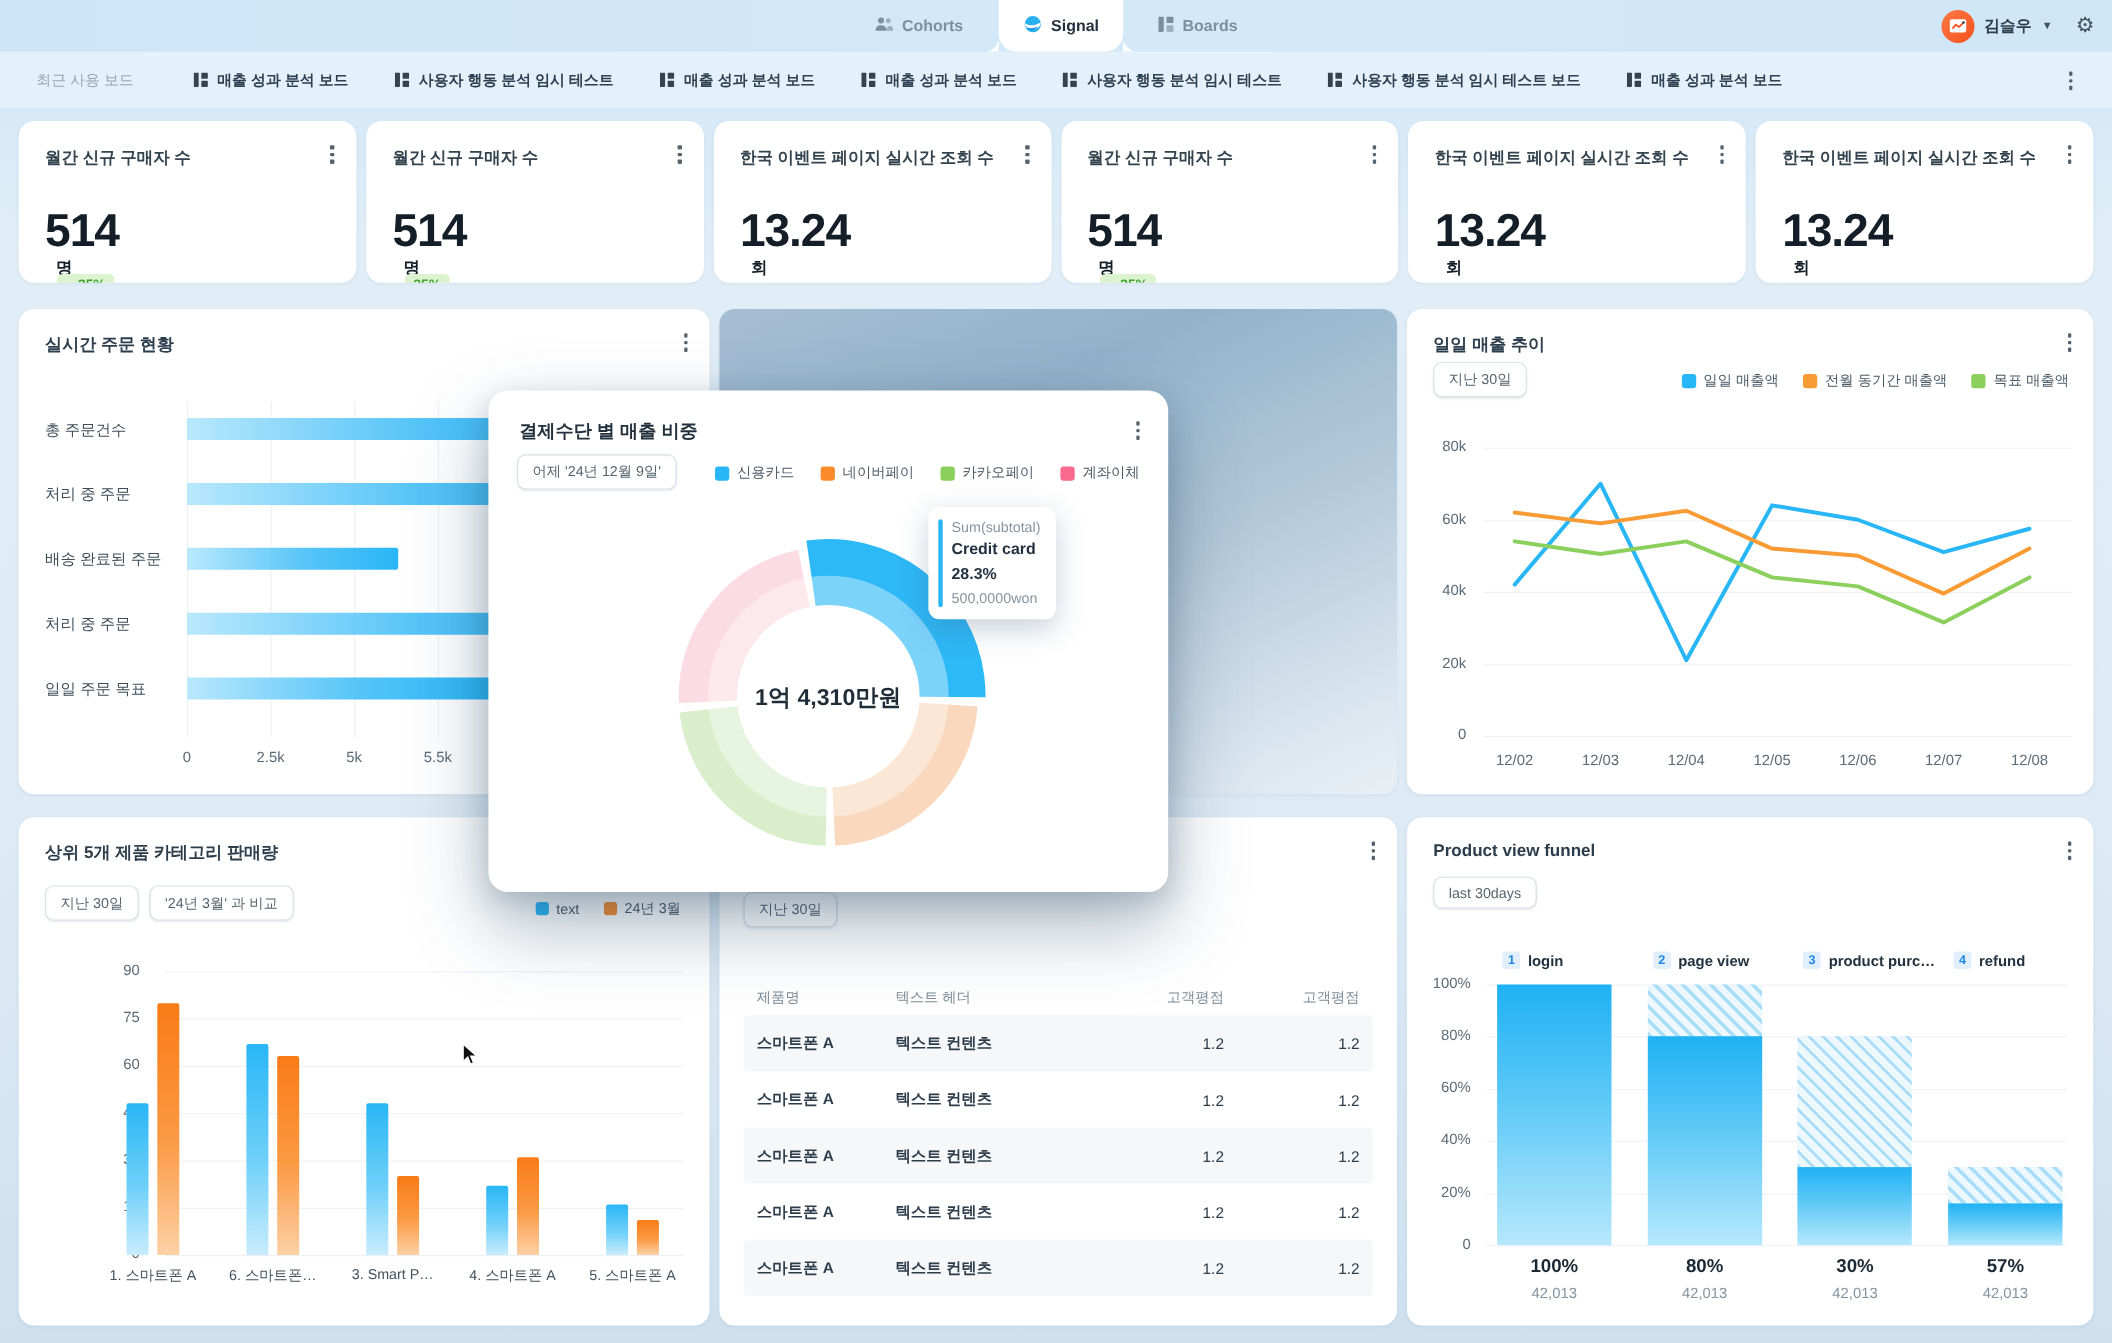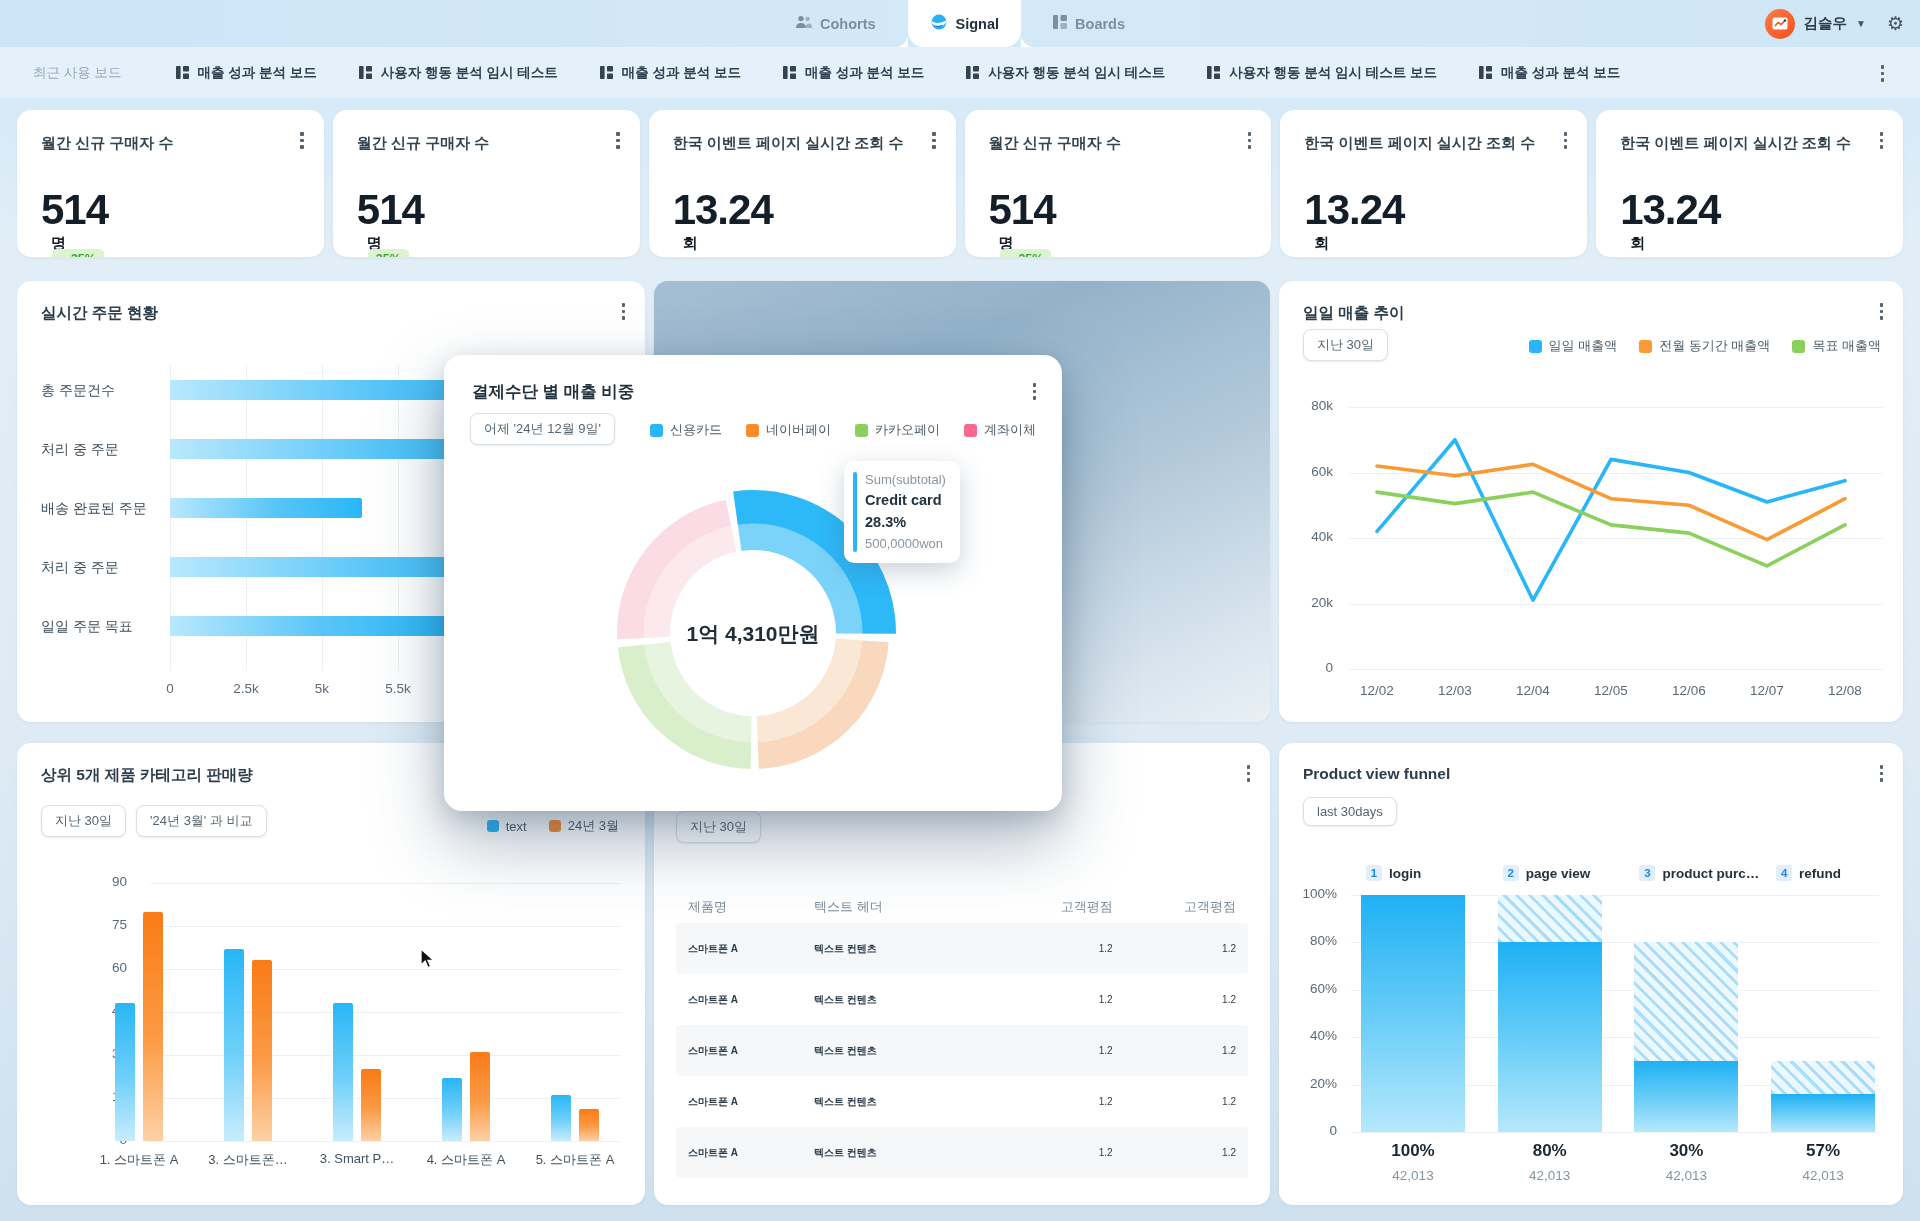--- a/index.html
+++ b/index.html
@@ -79,21 +79,21 @@
   
   .cat-chips{position:absolute;left:24px;top:62px;display:flex;gap:10px;}
   .cat-legend{position:absolute;right:26px;top:74px;display:flex;gap:22px;}
   .cat-group{position:absolute;bottom:64px;display:flex;align-items:flex-end;gap:8px;}
   .cat-bar-a{width:20px;border-radius:2px 2px 0 0;background:linear-gradient(180deg,#29b6f6 0%,#6fd0f9 55%,#c9ecfd 100%);}
   .cat-bar-b{width:20px;border-radius:2px 2px 0 0;background:linear-gradient(180deg,#f97b16 0%,#fb9a45 55%,#fdd1a6 100%);}
   .cat-xlab{position:absolute;top:408px;width:130px;margin-left:-65px;text-align:center;font-size:13px;color:#42525e;}
   
   .tbl{position:absolute;left:22px;right:22px;top:148px;}
   .tbl-head{display:flex;height:32px;align-items:center;font-size:13px;color:#7b8b97;}
-  .tbl-row{display:flex;height:51px;align-items:center;font-size:10px;color:#2c3c4a;}
+  .tbl-row{display:flex;height:51px;align-items:center;font-size:14px;color:#2c3c4a;}
   .tbl-row.odd{background:#f5f7f9;border-radius:4px;}
   .tc1{width:23%;padding-left:12px;font-weight:700;}
   .tc2{width:32%;font-weight:700;}
   .tc3{width:22.5%;text-align:right;font-weight:500;}
   .tc4{width:22.5%;text-align:right;padding-right:12px;font-weight:500;}
   .tbl-head .tc1,.tbl-head .tc2,.tbl-head .tc3,.tbl-head .tc4{font-weight:500;}
   
   .fn-chip{position:absolute;left:24px;top:54px;}
   .fn-step{position:absolute;top:122px;display:flex;align-items:center;gap:7px;}
   .fn-badge{width:16px;height:16px;border-radius:3px;background:#e1eefb;color:#1e88e5;font-size:11.5px;font-weight:700;display:flex;align-items:center;justify-content:center;}
@@ -445,21 +445,21 @@
           <div class="hline" style="left:133px;width:471px;top:398px;"></div>
           <div class="cat-group" style="left:98px;">
             <div class="cat-bar-a" style="height:137.61599999999999px;"></div>
             <div class="cat-bar-b" style="height:229.36px;"></div>
           </div>
           <div class="cat-xlab" style="left:122px;">1. 스마트폰 A</div>
           <div class="cat-group" style="left:207px;">
             <div class="cat-bar-a" style="height:192.089px;"></div>
             <div class="cat-bar-b" style="height:180.621px;"></div>
           </div>
-          <div class="cat-xlab" style="left:231px;">3. 스마트폰…</div>
+          <div class="cat-xlab" style="left:231px;">6. 스마트폰…</div>
           <div class="cat-group" style="left:316px;">
             <div class="cat-bar-a" style="height:137.61599999999999px;"></div>
             <div class="cat-bar-b" style="height:71.675px;"></div>
           </div>
           <div class="cat-xlab" style="left:340px;">3. Smart P…</div>
           <div class="cat-group" style="left:425px;">
             <div class="cat-bar-a" style="height:63.074px;"></div>
             <div class="cat-bar-b" style="height:88.877px;"></div>
           </div>
           <div class="cat-xlab" style="left:449px;">4. 스마트폰 A</div>

